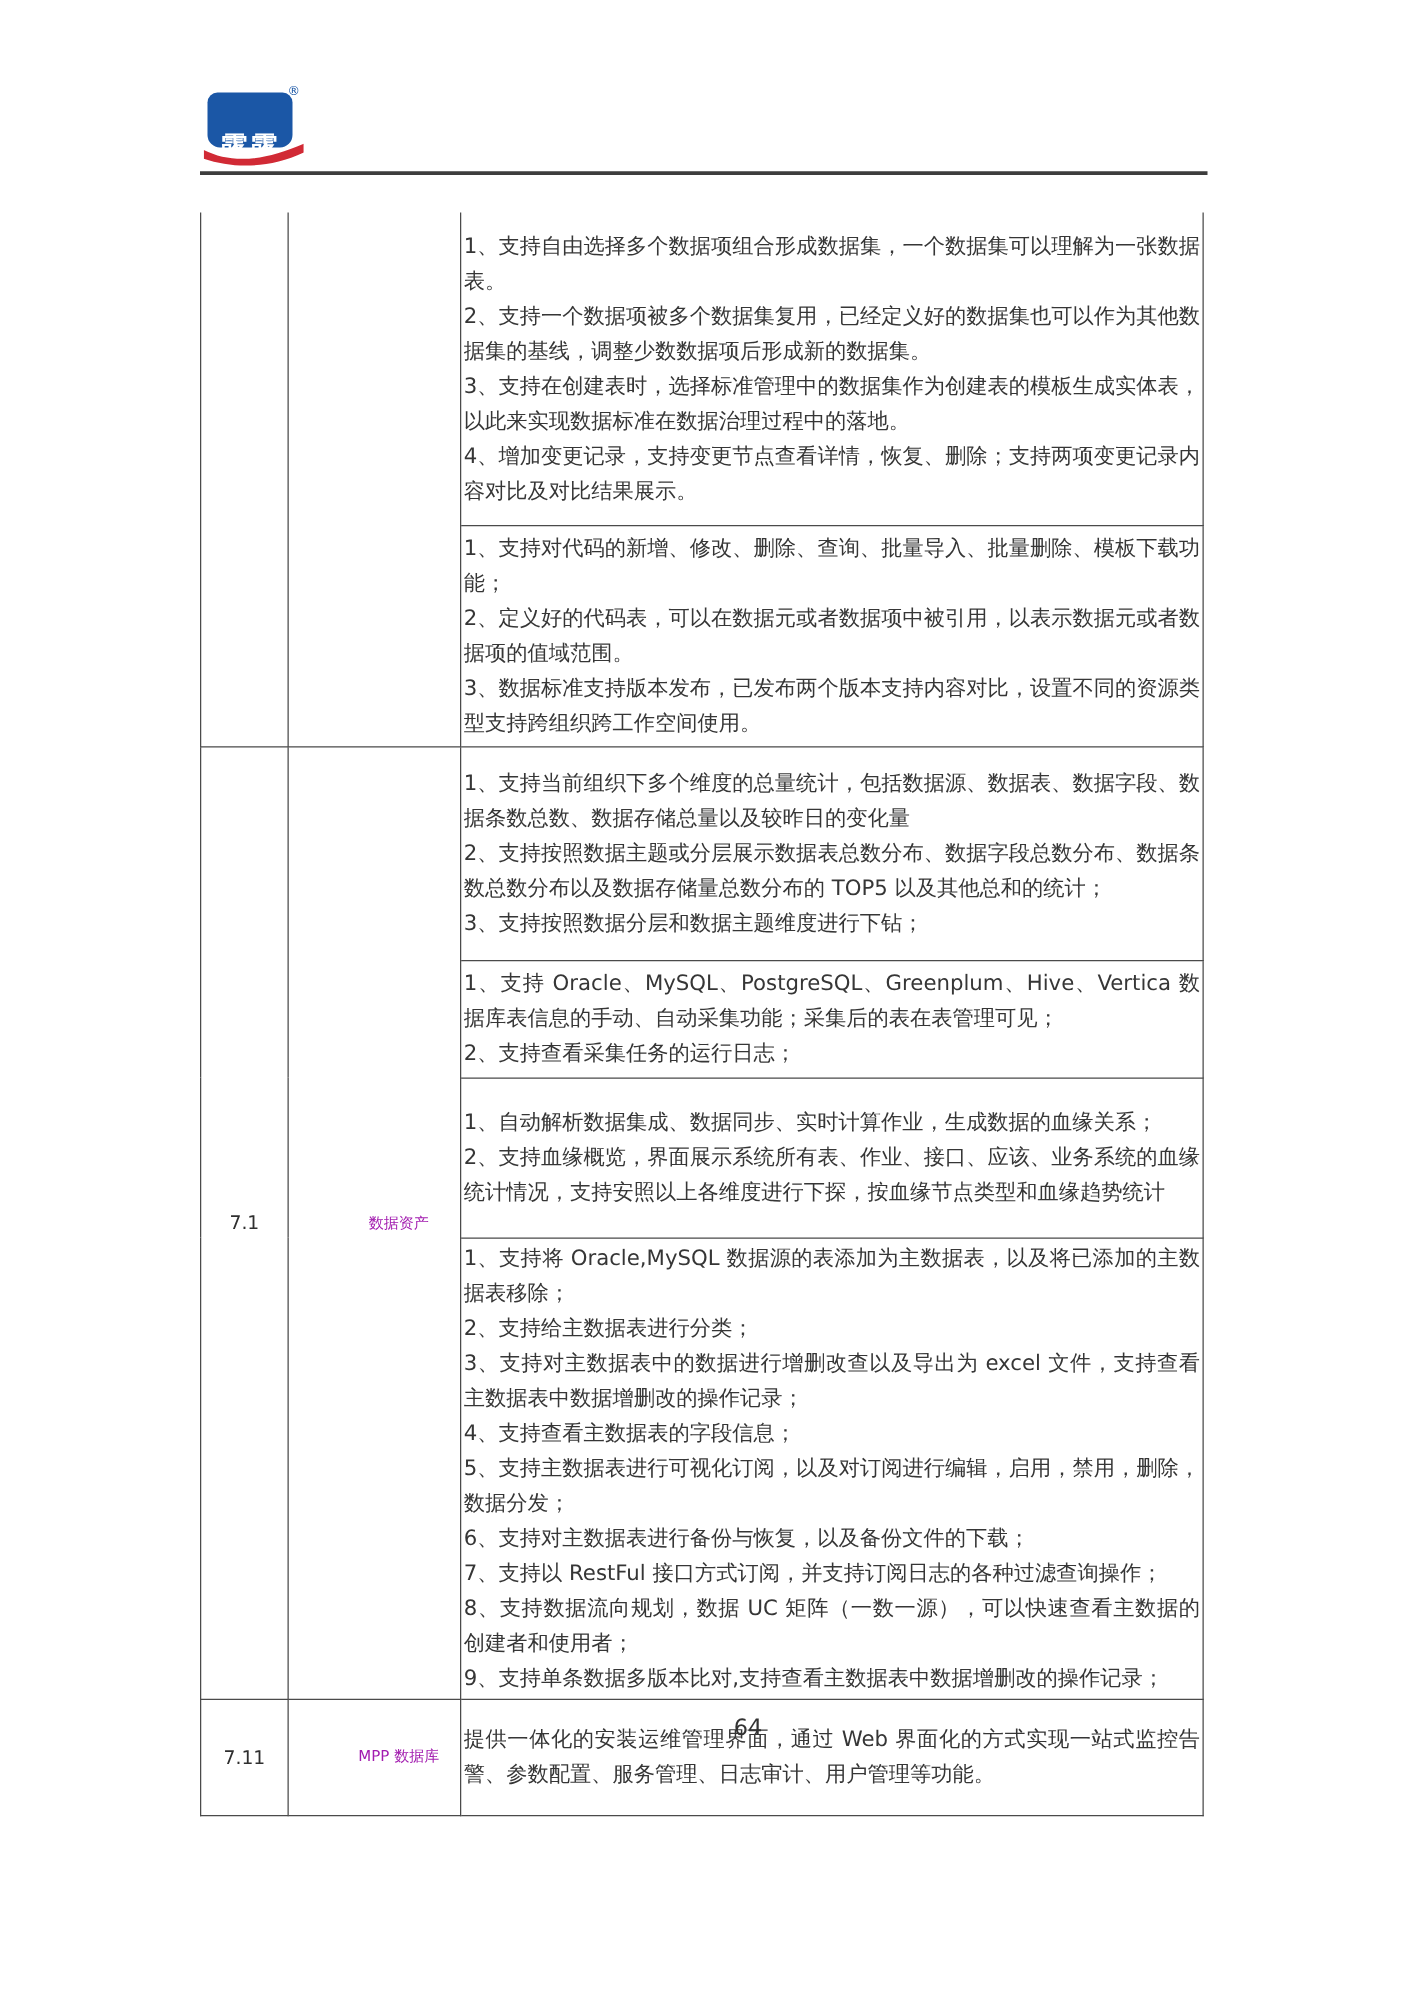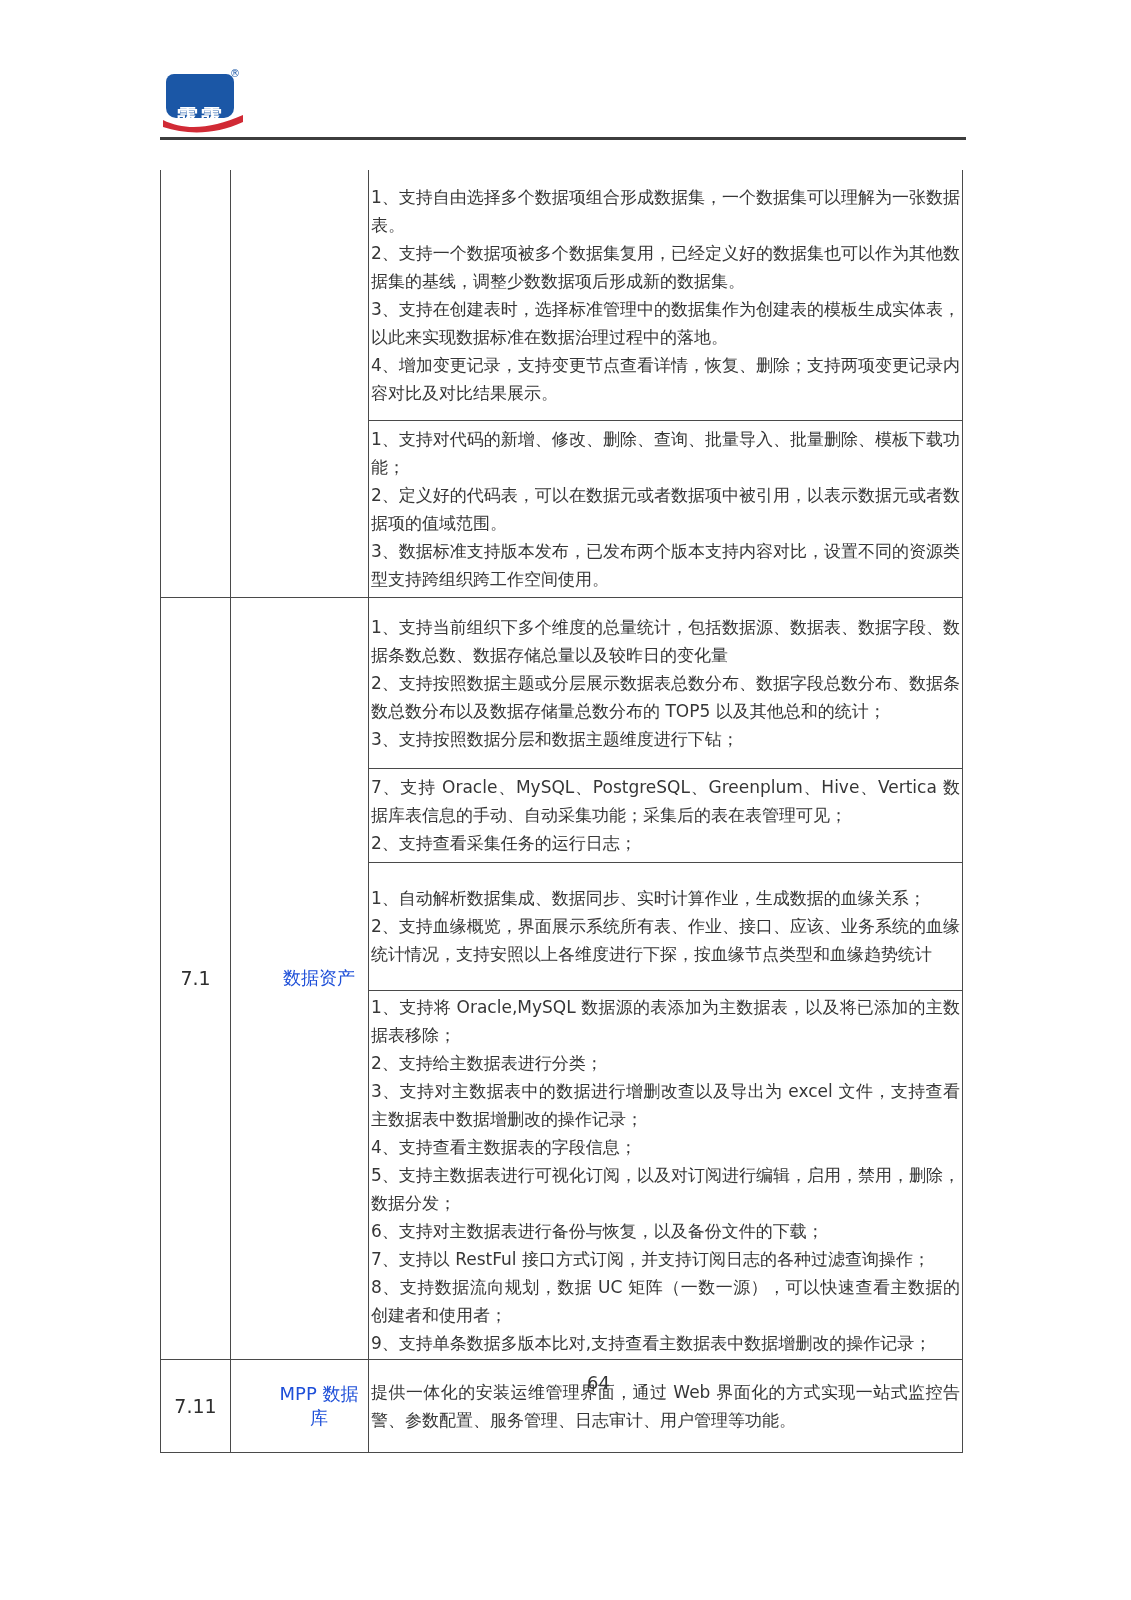--- a/index.html
+++ b/index.html
@@ -28,22 +28,22 @@
   }
   .header-rule { position:absolute; top:137px; left:160px; width:806px; height:3px; background:#3d3d3d; }
 
   
   .req-table {
     position:absolute; left:160px; top:170px; width:802px;
     border-collapse:collapse; table-layout:fixed;
   }
   .req-table td { border:1px solid #4a4a4a; box-sizing:border-box; }
   .req-table tr.no-top td { border-top:none; }
-  .col-id  { text-align:center; vertical-align:middle; font-size:19px; color:#2f2f2f; }
-  .col-cat { text-align:center; vertical-align:middle; font-size:18px; color:#1d4ed8;padding-left:40px; }
+  .col-id  { text-align:center; vertical-align:middle; font-size:15px; color:#2f2f2f; }
+  .col-cat { text-align:center; vertical-align:middle; font-size:12px; color:#a21caf;padding-left:40px; }
   .col-desc {
     padding:2px 2px; font-size:17px; line-height:28px; color:#363636;
     white-space:pre-line; vertical-align:middle; overflow:hidden;
     text-align:justify;
   }
   .h250{height:250px} .h177{height:177px} .h171{height:171px}
   .h94{height:94px}   .h128{height:128px} .h362{height:362px} .h93{height:93px}
 
   
   .page-number {
@@ -90,21 +90,21 @@
       </tr>
 
       <tr>
         <td class="col-id" rowspan="4">7.1</td>
         <td class="col-cat" rowspan="4">数据资产</td>
         <td class="col-desc h171">1、支持当前组织下多个维度的总量统计，包括数据源、数据表、数据字段、数据条数总数、数据存储总量以及较昨日的变化量
 2、支持按照数据主题或分层展示数据表总数分布、数据字段总数分布、数据条数总数分布以及数据存储量总数分布的 TOP5 以及其他总和的统计；
 3、支持按照数据分层和数据主题维度进行下钻；</td>
       </tr>
       <tr>
-        <td class="col-desc h94">7、支持 Oracle、MySQL、PostgreSQL、Greenplum、Hive、Vertica 数据库表信息的手动、自动采集功能；采集后的表在表管理可见；
+        <td class="col-desc h94">1、支持 Oracle、MySQL、PostgreSQL、Greenplum、Hive、Vertica 数据库表信息的手动、自动采集功能；采集后的表在表管理可见；
 2、支持查看采集任务的运行日志；</td>
       </tr>
       <tr>
         <td class="col-desc h128">1、自动解析数据集成、数据同步、实时计算作业，生成数据的血缘关系；
 2、支持血缘概览，界面展示系统所有表、作业、接口、应该、业务系统的血缘统计情况，支持安照以上各维度进行下探，按血缘节点类型和血缘趋势统计</td>
       </tr>
       <tr>
         <td class="col-desc h362">1、支持将 Oracle,MySQL 数据源的表添加为主数据表，以及将已添加的主数据表移除；
 2、支持给主数据表进行分类；
 3、支持对主数据表中的数据进行增删改查以及导出为 excel 文件，支持查看主数据表中数据增删改的操作记录；

